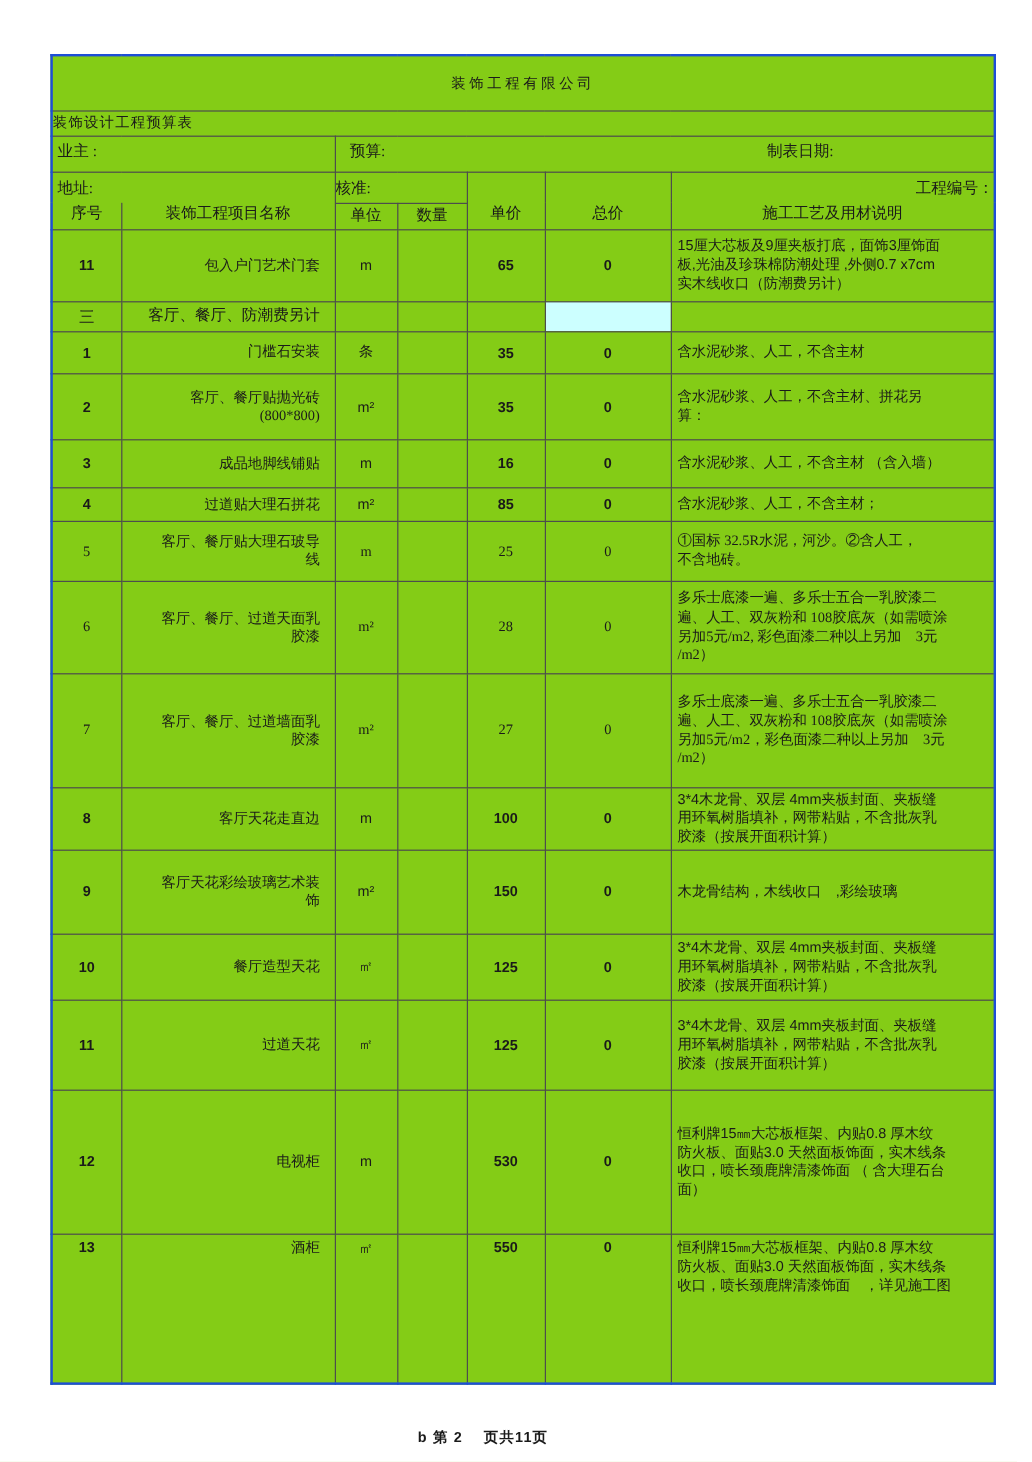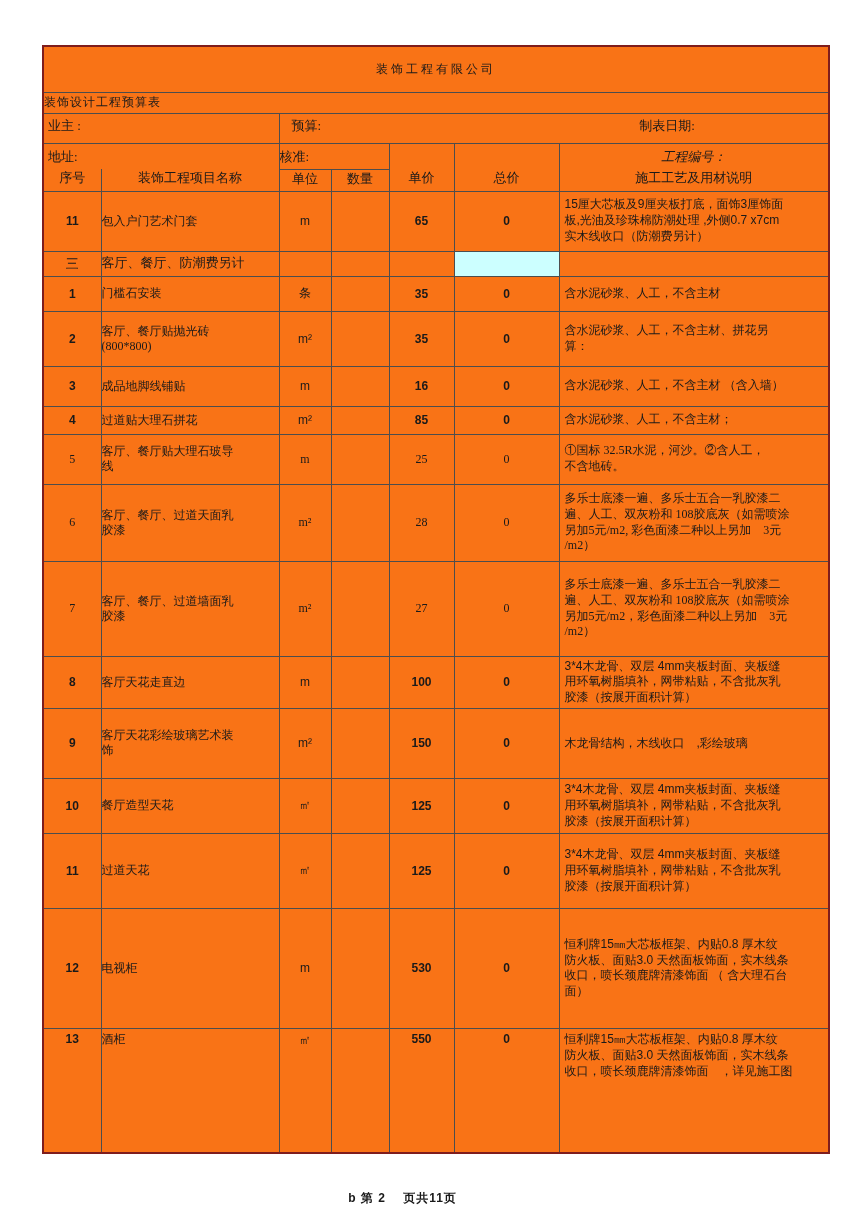--- a/index.html
+++ b/index.html
@@ -11,22 +11,22 @@
     position: relative;
     overflow: hidden;
   }
   .page { position: absolute; left: 0; top: 0; width: 860px; height: 1218px; background: #fff; }
 
   table.sheet {
     position: absolute; left: 42px; top: 45px;
     width: 786px;
     border-collapse: collapse;
     table-layout: fixed;
-    border: 2px solid #7f1d1d;
-    background: #f97316;
+    border: 2px solid #1d4ed8;
+    background: #84cc16;
   }
   table.sheet td {
     border: 1px solid #4d4d4d;
     font-size: 12px;
     vertical-align: middle;
     overflow: hidden;
   }
 
   
   td.t-title {
@@ -39,26 +39,26 @@
     font-size: 14px; text-align: left; letter-spacing: 1px;
     height: 21px;
   }
   tr.r-meta1 td { height: 30px; font-family: "Liberation Serif", serif; font-size: 13px; vertical-align: top; padding-top: 3px; }
   tr.r-meta1 td.owner { padding-left: 4px; }
   tr.r-meta1 td.budget-cell { padding-left: 12px; }
   tr.r-meta1 .date-label { margin-left: 318px; }
   tr.r-meta2 td { height: 26px; font-family: "Liberation Serif", serif; font-size: 13px; vertical-align: top; padding-top: 4px; border-bottom: none; }
   tr.r-meta2 td.addr { padding-left: 4px; }
   tr.r-meta2 td.appr { border-bottom: 1px solid #4d4d4d; }
-  tr.r-meta2 td.projno { text-align: center; font-style: italic; }
+  tr.r-meta2 td.projno { text-align: right; }
   tr.r-cols td { height: 22px; font-family: "Liberation Serif", serif; font-size: 13px; text-align: center; vertical-align: top; border-top: none; }
 
   
   td.c-seq   { text-align: center; font-weight: bold; font-size: 12px; }
-  td.c-name  { font-family: "Liberation Serif", serif; text-align: left; padding: 1px 0; white-space: pre-line; line-height: 1.25; }
+  td.c-name  { font-family: "Liberation Serif", serif; text-align: right; padding: 1px 12px; white-space: pre-line; line-height: 1.25; }
   td.c-unit  { text-align: center; font-size: 12px; }
   td.c-qty   { text-align: center; font-family: "Liberation Serif", serif; }
   td.c-price { text-align: center; font-weight: bold; }
   td.c-total { text-align: center; font-weight: bold; }
   td.c-desc  { text-align: left; vertical-align: top; padding: 2px 5px 2px 5px; white-space: pre-line; line-height: 1.32; font-size: 12px; }
 
   tr.serif td { font-family: "Liberation Serif", serif; font-weight: normal; }
   tr.section td { font-family: "Liberation Serif", serif; font-weight: normal; font-size: 13px; }
   tr.vtop td { vertical-align: top; padding-top: 3px; }
 

